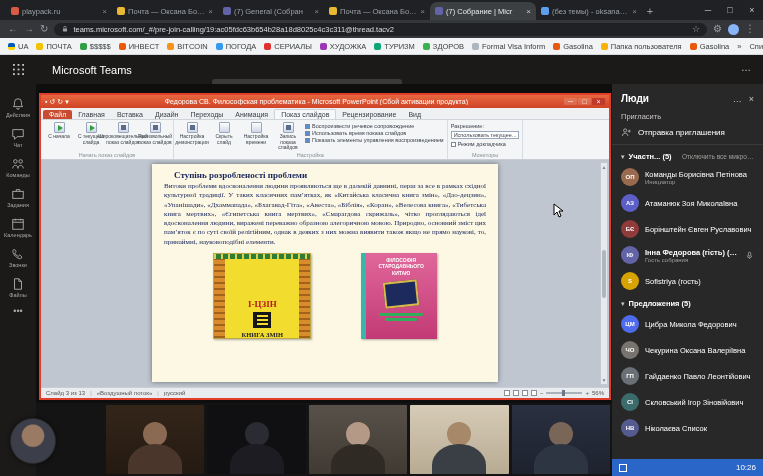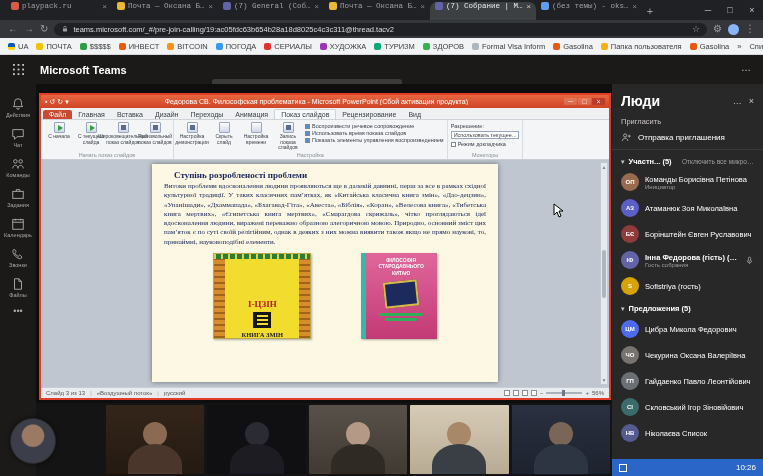--- a/index.html
+++ b/index.html
@@ -2,22 +2,22 @@
 <html><head>
 <meta charset="utf-8">
 <style>
   *{margin:0;padding:0;box-sizing:border-box;}
   html,body{background:#000;}
   .screen{position:relative;width:763px;height:476px;background:#1f1f1f;overflow:hidden;
           font-family:"Liberation Sans",sans-serif;-webkit-font-smoothing:antialiased;}
 
   
   .tabstrip{height:20px;background:#202124;display:flex;align-items:flex-end;padding:2px 0 0 6px;}
-  .tab{display:flex;align-items:flex-start;gap:3px;width:106px;height:18px;padding:0 5px;
-       border-radius:7px 7px 0 0;color:#9aa0a6;font-size:7.5px;min-width:0;font-family:Liberation Mono, monospace;}
+  .tab{display:flex;align-items:center;gap:3px;width:106px;height:18px;padding:0 5px;
+       border-radius:7px 7px 0 0;color:#9aa0a6;font-size:7.5px;min-width:0;}
   .tab.active{background:#3c4043;color:#e8eaed;}
   .fav{width:8px;height:8px;border-radius:2px;flex:none;}
   .fav-play{background:#d95b43;} .fav-mail{background:#e8b931;}
   .fav-teams{background:#6264a7;} .fav-mail2{background:#5f9ded;}
   .t-label{white-space:nowrap;overflow:hidden;text-overflow:ellipsis;flex:1;}
   .t-close{flex:none;font-size:8px;opacity:.8;}
   .newtab{width:16px;color:#9aa0a6;font-size:11px;text-align:center;line-height:18px;}
   .wincontrols{margin-left:auto;display:flex;}
   .wincontrols span{width:22px;text-align:center;color:#c4c7c5;font-size:9px;line-height:20px;}
 
@@ -37,21 +37,21 @@
   .fv1{background:linear-gradient(#005bbb 50%,#ffd500 50%);} .fv2{background:#f2c200;}
   .fv3{background:#2f9e44;} .fv4{background:#e8590c;} .fv5{background:#f7931a;}
   .fv6{background:#339af0;} .fv7{background:#e03131;} .fv8{background:#9c36b5;}
   .fv9{background:#0ca678;} .fv10{background:#37b24d;} .fv11{background:#adb5bd;}
   .fv12{background:#e8590c;} .fv13{background:#fab005;} .fv14{background:#e8590c;}
   .bm-spacer{margin-left:auto;}
 
   
   .tmheader{height:29px;background:#1b1a19;display:flex;align-items:center;position:relative;}
   .waffle{width:36px;display:flex;justify-content:center;color:#c8c6c4;}
-  .tm-title{color:#fff;font-weight:bold;font-size:11px;margin-left:4px;}
+  .tm-title{color:#fff;font-weight:normal;font-size:11px;margin-left:16px;}
   .tm-search{position:absolute;left:212px;top:24px;width:190px;height:17px;background:#3b3a39;
              border-radius:3px;display:flex;align-items:center;gap:5px;padding:4px 7px;color:#c8c6c4;}
   .tm-search input{background:transparent;border:none;outline:none;color:#c8c6c4;font-size:8px;width:150px;
                    font-family:"Liberation Sans",sans-serif;}
   .tm-dots{position:absolute;right:12px;top:7px;color:#c8c6c4;font-size:10px;}
 
   .rail{position:absolute;left:0;top:84px;bottom:0;width:36px;background:#1b1a19;display:flex;
         flex-direction:column;align-items:center;padding-top:10px;gap:3px;z-index:2;}
   .ritem{display:flex;flex-direction:column;align-items:center;gap:1px;color:#a8a6a4;width:100%;padding:3px 0;}
   .ritem svg{stroke:currentColor;fill:none;stroke-width:1.1;}
@@ -150,21 +150,21 @@
   .v4{background:linear-gradient(#d6cbb6,#b8ab94);} .v4 .vhead{background:#a78868;} .v4 .vtorso{background:#3a3f46;}
   .v5{background:linear-gradient(#2a3040,#1d222e);} .v5 .vhead{background:#7a6656;} .v5 .vtorso{background:#2e3542;}
   .selfcam{position:absolute;left:10px;top:418px;width:46px;height:46px;border-radius:50%;z-index:5;
            background:radial-gradient(circle at 50% 38%,#9a7a62 0 30%,#3c3f4a 34% 100%);
            border:1px solid #2a2a2a;box-shadow:0 0 4px rgba(0,0,0,.6);}
 
   
   .people{position:absolute;right:0;top:84px;width:151px;bottom:17px;background:#292828;color:#fff;
           overflow:hidden;z-index:1;}
   .pp-head{display:flex;align-items:center;padding:9px 9px 5px;}
-  .pp-title{font-size:14px;font-weight:bold;flex:1;}
+  .pp-title{font-size:10px;font-weight:bold;flex:1;}
   .pp-ic{color:#c8c6c4;font-size:9px;margin-left:7px;}
   .pp-invite{font-size:7.5px;color:#c8c6c4;padding:3px 9px 2px;}
   .pp-send{display:flex;align-items:center;gap:6px;padding:4px 9px 6px;font-size:8px;color:#fff;}
   .pp-send svg{stroke:#c8c6c4;fill:none;stroke-width:1.1;}
   .pp-divider{height:1px;background:#3b3a39;margin:0 0 2px;}
   .pp-sec{display:flex;align-items:center;padding:5px 9px 3px;gap:4px;}
   .chev{font-size:7px;color:#c8c6c4;}
   .sec-label{font-size:7.5px;font-weight:bold;}
   .sec-link{margin-left:auto;font-size:6.5px;color:#a19f9d;white-space:nowrap;overflow:hidden;
             text-overflow:ellipsis;max-width:72px;}

